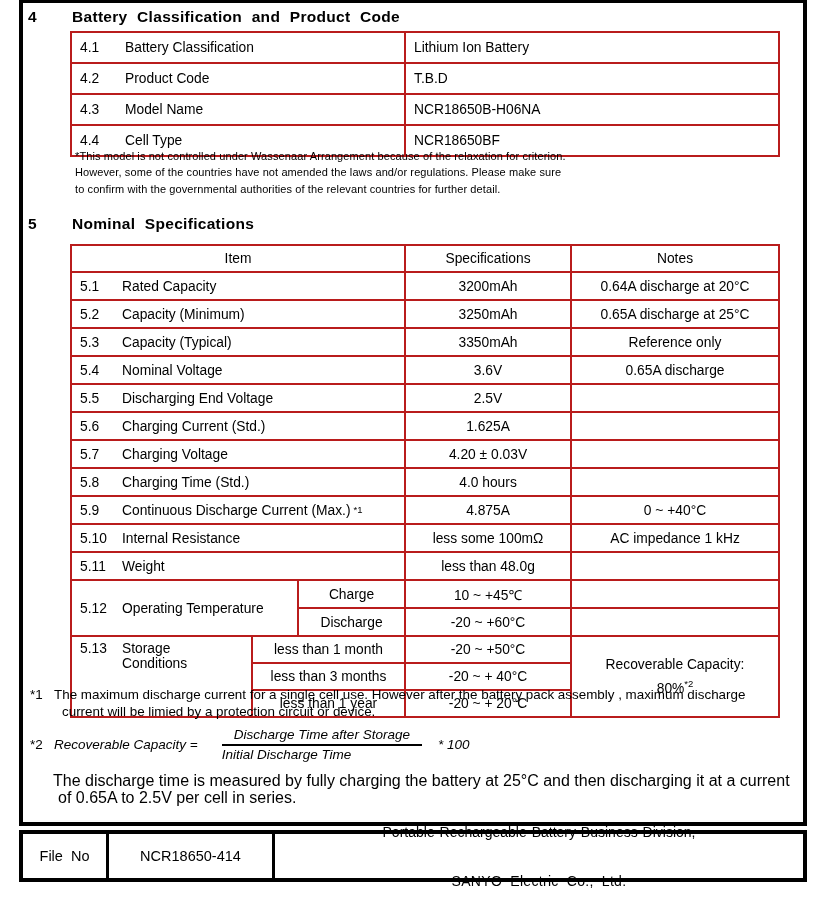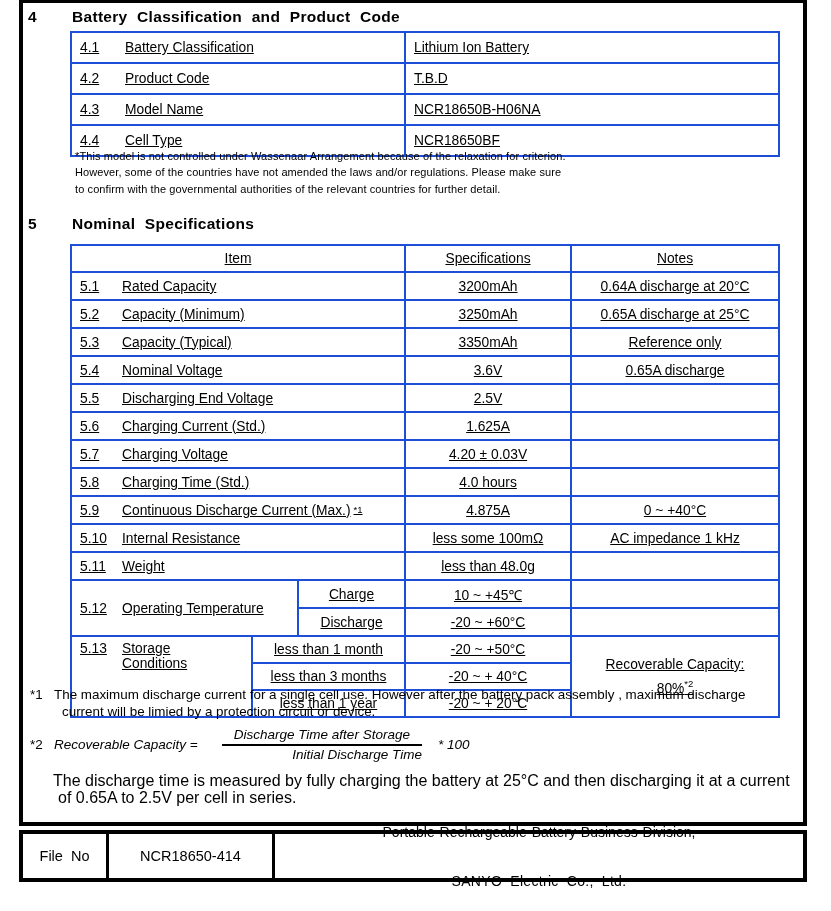--- a/index.html
+++ b/index.html
@@ -15,21 +15,21 @@
   .footer-box {
     position:absolute; left:19px; top:830px; width:788px; height:52px;
     border:4px solid #000; box-sizing:border-box;
     display:flex; align-items:stretch;
   }
   .sec-heading { position:absolute; left:5px; display:flex; font-weight:bold; font-size:15.5px; }
   .sec-num { width:44px; flex:none; }
   .sec-title { word-spacing:5px; letter-spacing:0.3px; white-space:nowrap; }
 
   table { border-collapse:collapse; table-layout:fixed; }
-  td { border:2px solid #1d4ed8; font-size:13.8px; padding:0; overflow:hidden;text-decoration:underline; }
+  td { border:2px solid #b91c1c; font-size:13.8px; padding:0; overflow:hidden; }
 
   .t4 { position:absolute; left:47px; top:28px; width:708px; }
   .t4 td { height:29px; }
   .t5 { position:absolute; left:47px; top:241px; width:708px; }
   .t5 tr.hdr td { height:25px; }
   .t5 tr.std td { height:26px; }
   .t5 tr.sml td { height:25px;margin-left:16px; }
 
   .item-flex { display:flex; padding-left:8px; align-items:center; }
   .num4 { width:45px; flex:none; }
@@ -42,21 +42,21 @@
 
   .s4-note { position:absolute; left:52px; top:145px; width:730px;
     font-size:11px; line-height:16.3px; letter-spacing:0.1px; }
 
   .fn1 { position:absolute; left:7px; top:684px; display:flex; font-size:13.4px; line-height:16.5px; white-space:nowrap; }
   .fn-marker { width:24px; flex:none; }
   .fn1-line2 { padding-left:8px; }
 
   .fn2 { position:absolute; left:7px; top:724px; display:flex; align-items:center; font-size:13.5px; font-style:italic; }
   .fn2-label { margin-right:24px; white-space:nowrap; }
-  .fraction { display:inline-block; text-align:right; }
+  .fraction { display:inline-block; text-align:left; }
   .fraction .numer { padding:0 12px 2px 12px; border-bottom:2px solid #000; }
   .fraction .denom { padding-top:1px; }
   .fn2-mult { margin-left:16px; }
   .fn2 .fn-marker { font-style:normal; }
 
   .fn-para { position:absolute; left:30px; top:770px; font-size:16px; line-height:16.5px; white-space:nowrap; }
   .fn-para .l2 { padding-left:5px; }
 
   .fcell { display:flex; align-items:center; justify-content:center; font-size:14.5px; }
   .fcell-1 { width:83px; flex:none; border-right:3px solid #000; word-spacing:4px; }

